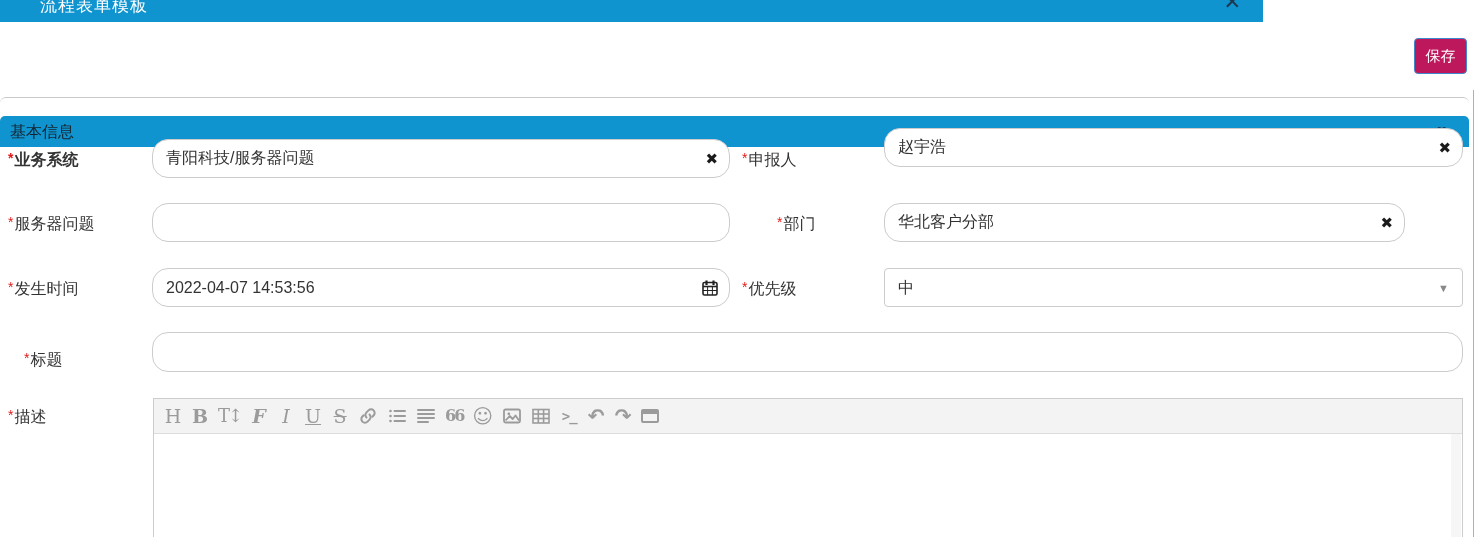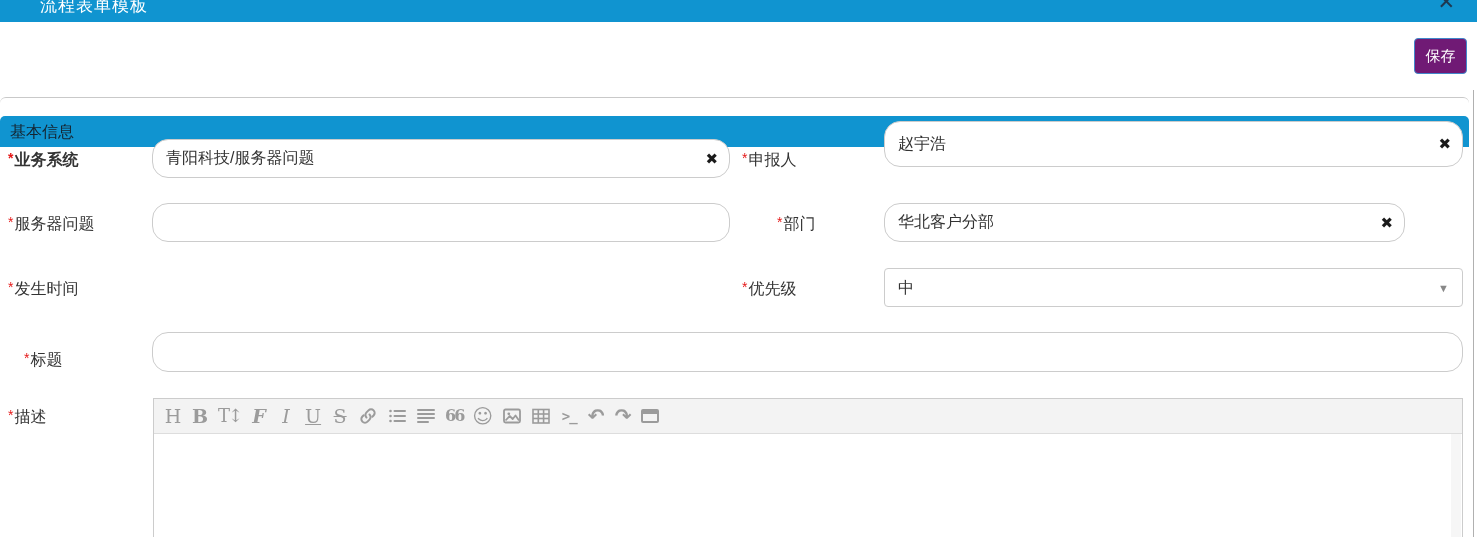--- a/index.html
+++ b/index.html
@@ -1,27 +1,27 @@
 <!DOCTYPE html>
 <html><head>
 <meta charset="utf-8">
 <style>
   * { box-sizing: border-box; margin: 0; padding: 0; }
   html,body { width:1477px; height:537px; background:#fff; }
   body { font-family:"Liberation Sans","DejaVu Sans",sans-serif; color:#333; }
   .screen { position:relative; width:1477px; height:537px; overflow:hidden; background:#fff; }
 
   
-  .titlebar { position:absolute; top:0; left:0; width:1477px; height:22px; background:#1094d0; overflow:hidden; }
+  .titlebar { position:absolute; top:0; left:0; width:1263px; height:22px; background:#1094d0; overflow:hidden; }
   .titlebar .title { position:absolute; left:40px; top:-6px; font-size:17px; color:#fff; letter-spacing:1px; white-space:nowrap; }
   .titlebar .close { position:absolute; right:22px; top:-9px; font-size:21px; font-weight:bold; color:#1e3850; cursor:pointer; line-height:22px; }
 
   
   .actionbar { position:absolute; top:22px; left:0; width:1477px; height:75px; background:#fff; }
-  .save-btn { position:absolute; top:16px; right:10px; width:53px; height:36px; background:#701a75; color:#fff;
+  .save-btn { position:absolute; top:16px; right:10px; width:53px; height:36px; background:#be185d; color:#fff;
               border:1px solid #4187cb; border-radius:4px; font-size:15px; font-family:inherit; cursor:pointer; }
 
   
   .panel { position:absolute; top:97px; left:0; width:1469px; height:440px; border-top:1px solid #c9c9c9; border-radius:6px 6px 0 0; background:#fff; }
   .panel-header { position:relative; margin-top:18px; height:31px; background:#1094d0; border-radius:5px 5px 0 0; }
   .panel-header .sec-title { position:absolute; left:10px; top:0; line-height:31px; font-size:16px; color:#15232e; }
   .panel-header .collapse { position:absolute; right:20px; top:0; line-height:29px; font-size:22px; font-weight:bold; color:#102330; cursor:pointer; }
 
   
   .flabel { position:absolute; font-size:16px; color:#333; white-space:nowrap; }
@@ -77,36 +77,50 @@
       <span class="collapse">»</span>
     </div>
   </div>
 
   <div class="flabel" style="left:8px; top:139px; line-height:39px;font-weight:bold;"><span class="req">*</span><span>业务系统</span></div>
   <div class="input-wrap" style="left:152px; top:139px; width:578px; height:39px;">
     <input type="text" value="青阳科技/服务器问题" style="">
     <span class="clear-x">✖</span>
   </div>
   <div class="flabel" style="left:742px; top:139px; line-height:39px;"><span class="req">*</span><span>申报人</span></div>
-  <div class="input-wrap" style="left:884px; top:121px; width:579px; height:46px;">
+  <div class="input-wrap" style="left:884px; top:128px; width:579px; height:39px;">
     <input type="text" value="赵宇浩" style="">
     <span class="clear-x">✖</span>
   </div>
 
   <div class="flabel" style="left:8px; top:203px; line-height:39px;"><span class="req">*</span><span>服务器问题</span></div>
   <div class="input-wrap" style="left:152px; top:203px; width:578px; height:39px;">
     <input type="text" value="" style="">
   </div>
   <div class="flabel" style="left:777px; top:203px; line-height:39px;"><span class="req">*</span><span>部门</span></div>
   <div class="input-wrap" style="left:884px; top:203px; width:521px; height:39px;">
     <input type="text" value="华北客户分部" style="">
     <span class="clear-x">✖</span>
   </div>
 
   <div class="flabel" style="left:8px; top:268px; line-height:39px;"><span class="req">*</span><span>发生时间</span></div>
+  <div class="input-wrap" style="left:152px; top:268px; width:578px; height:39px;">
+    <input type="text" value="2022-04-07 14:53:56" style="">
+    <span class="cal">
+      <svg width="20" height="20" viewBox="0 0 20 20" fill="none" stroke="#222" stroke-width="1.6">
+        <rect x="3" y="4.5" width="14" height="12.5" rx="1.5"></rect>
+        <line x1="6.5" y1="2.5" x2="6.5" y2="7" stroke-width="2.2"></line>
+        <line x1="13.5" y1="2.5" x2="13.5" y2="7" stroke-width="2.2"></line>
+        <line x1="3" y1="8.5" x2="17" y2="8.5"></line>
+        <line x1="7.6" y1="8.5" x2="7.6" y2="17" stroke-width="1"></line>
+        <line x1="12.4" y1="8.5" x2="12.4" y2="17" stroke-width="1"></line>
+        <line x1="3" y1="12.5" x2="17" y2="12.5" stroke-width="1"></line>
+      </svg>
+    </span>
+  </div>
   <div class="flabel" style="left:742px; top:268px; line-height:39px;"><span class="req">*</span><span>优先级</span></div>
   <div class="select-box" style="left:884px; top:268px; width:579px; height:39px;">
     <span class="sel-val">中</span>
     <span class="caret">▼</span>
   </div>
 
   <div class="flabel" style="left:24px; top:332px; line-height:52px;"><span class="req">*</span><span>标题</span></div>
   <div class="input-wrap" style="left:152px; top:332px; width:1311px; height:40px;">
     <input type="text" value="" style="">
   </div>

